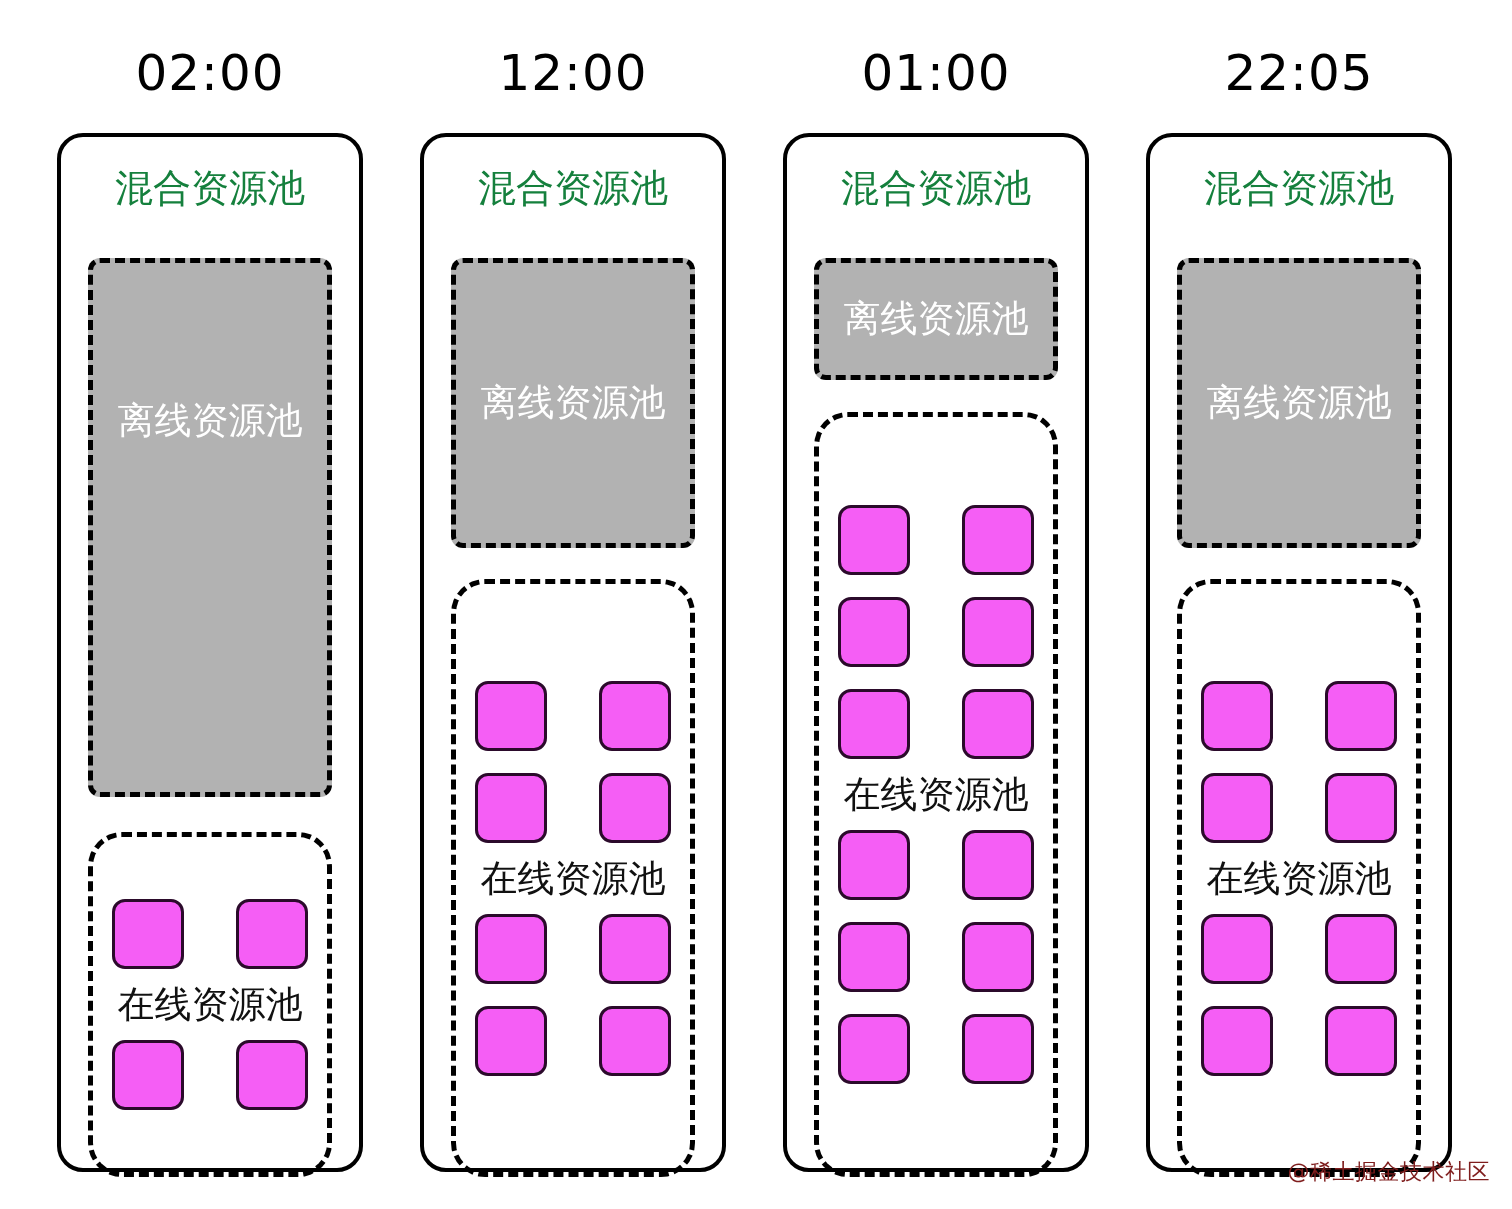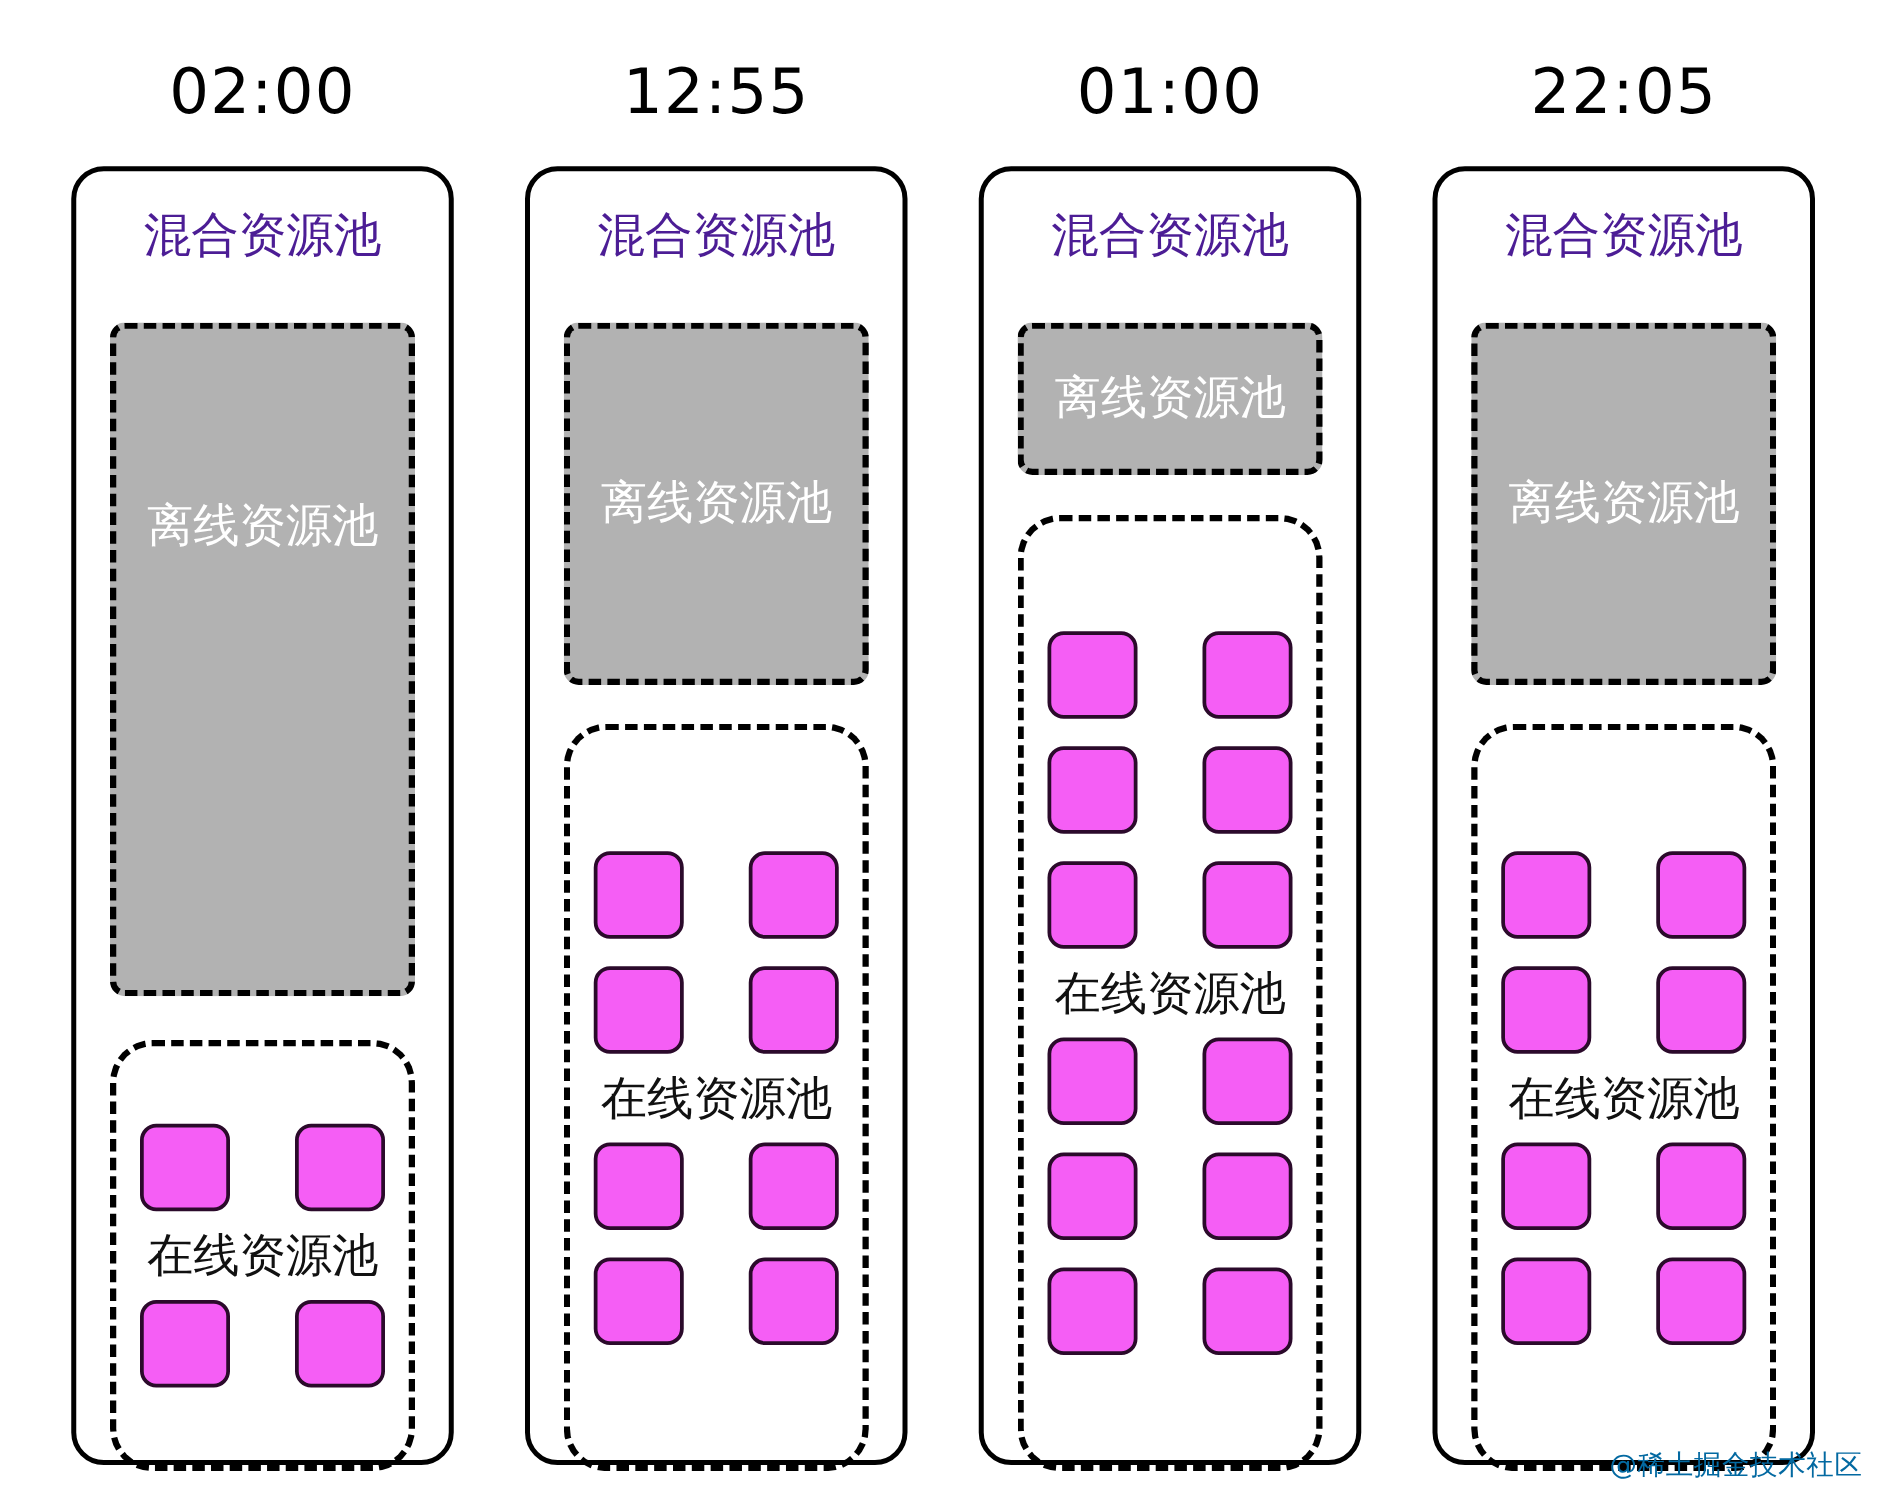--- a/index.html
+++ b/index.html
@@ -58,21 +58,21 @@
   }
 
   .panel-title {
     position: absolute;
     top: 32px;
     left: 0;
     width: 100%;
     text-align: center;
     font-size: 38px;
     line-height: 1;
-    color: #4c1d95;
+    color: #15803d;
     font-family: "DejaVu Sans", "Liberation Sans", sans-serif;
     white-space: nowrap;
   }
 
   
   .offline-pool {
     position: absolute;
     left: 27px;
     right: 27px;
     box-sizing: border-box;
@@ -137,21 +137,21 @@
     white-space: nowrap;
     margin: 17px 0 17px 0;
   }
 
   
   .watermark {
     position: absolute;
     right: 22px;
     bottom: 22px;
     font-size: 22px;
-    color: #0369a1;
+    color: #7f1d1d;
     font-family: "DejaVu Sans", "Liberation Sans", sans-serif;
     white-space: nowrap;
     letter-spacing: 0.5px;
   }
 </style>
 </head>
 <body>
 
 <div id="diagram">
 
@@ -169,21 +169,21 @@
           </div>
           <div class="online-label">在线资源池</div>
           <div class="node-grid">
             <div class="node"></div>
             <div class="node"></div>
           </div>
         </div>
       </div>
     </div>
     <div class="column" style="left: 420px;">
-      <div class="time-label">12:55</div>
+      <div class="time-label">12:00</div>
       <div class="panel">
         <div class="panel-title">混合资源池</div>
         <div class="offline-pool" style="top: 121px; height: 290px;">
           <div class="offline-label anchor-mid">离线资源池</div>
         </div>
         <div class="online-pool" style="top: 442px; height: 598px;">
           <div class="node-grid">
             <div class="node"></div>
             <div class="node"></div>
             <div class="node"></div>

